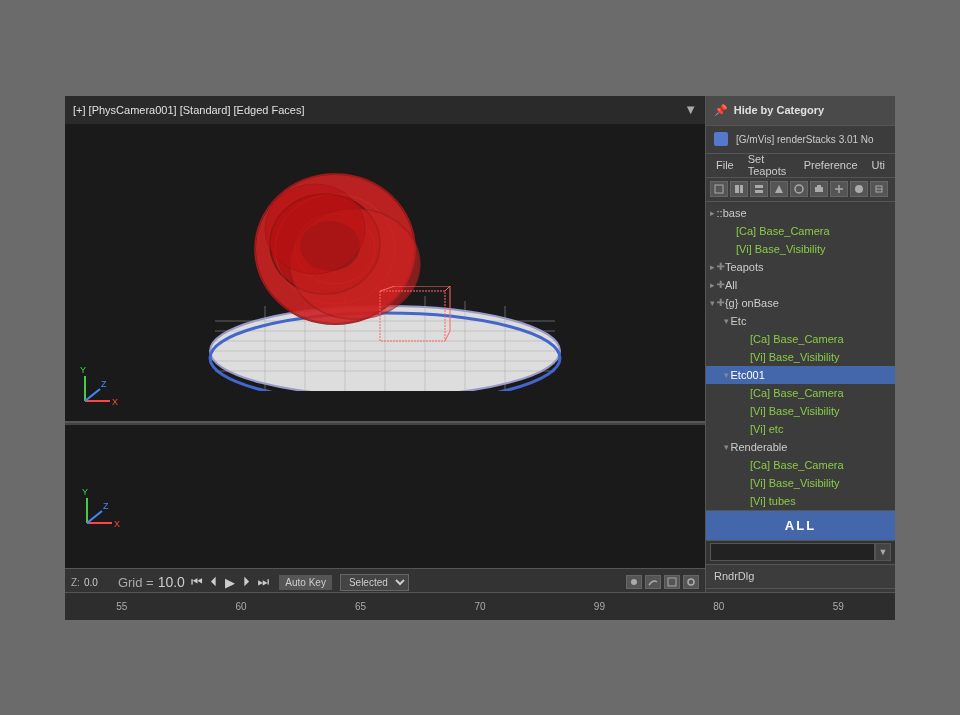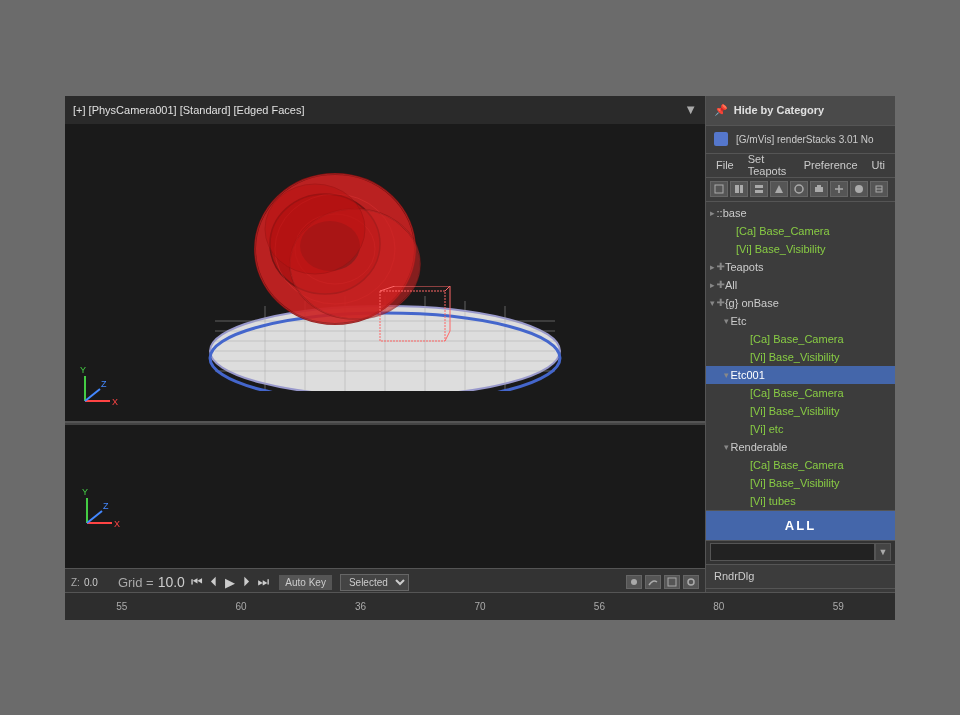--- a/index.html
+++ b/index.html
@@ -436,23 +436,23 @@
         <text x="5" y="12" fill="#44cc44" font-size="9">Y</text>
         <line x1="10" y1="40" x2="25" y2="28" stroke="#4488ff" stroke-width="2"></line>
         <text x="26" y="26" fill="#4488ff" font-size="9">Z</text>
       </svg>
     </div>
 
     <div class="timeline-bar">
       <div class="timeline-numbers">
         <span class="timeline-tick">55</span>
         <span class="timeline-tick">60</span>
-        <span class="timeline-tick">36</span>
+        <span class="timeline-tick">65</span>
         <span class="timeline-tick">70</span>
-        <span class="timeline-tick">56</span>
+        <span class="timeline-tick">99</span>
         <span class="timeline-tick">80</span>
         <span class="timeline-tick">59</span>
       </div>
     </div>
 
     <div class="control-bar">
 
       <span style="color:#aaa; font-size:10px;">Z:</span>
       <span style="color:#ccc; font-size:10px; min-width:30px;">0.0</span>
       <span style="color:#aaa; font-size:13px;">Grid = </span>

